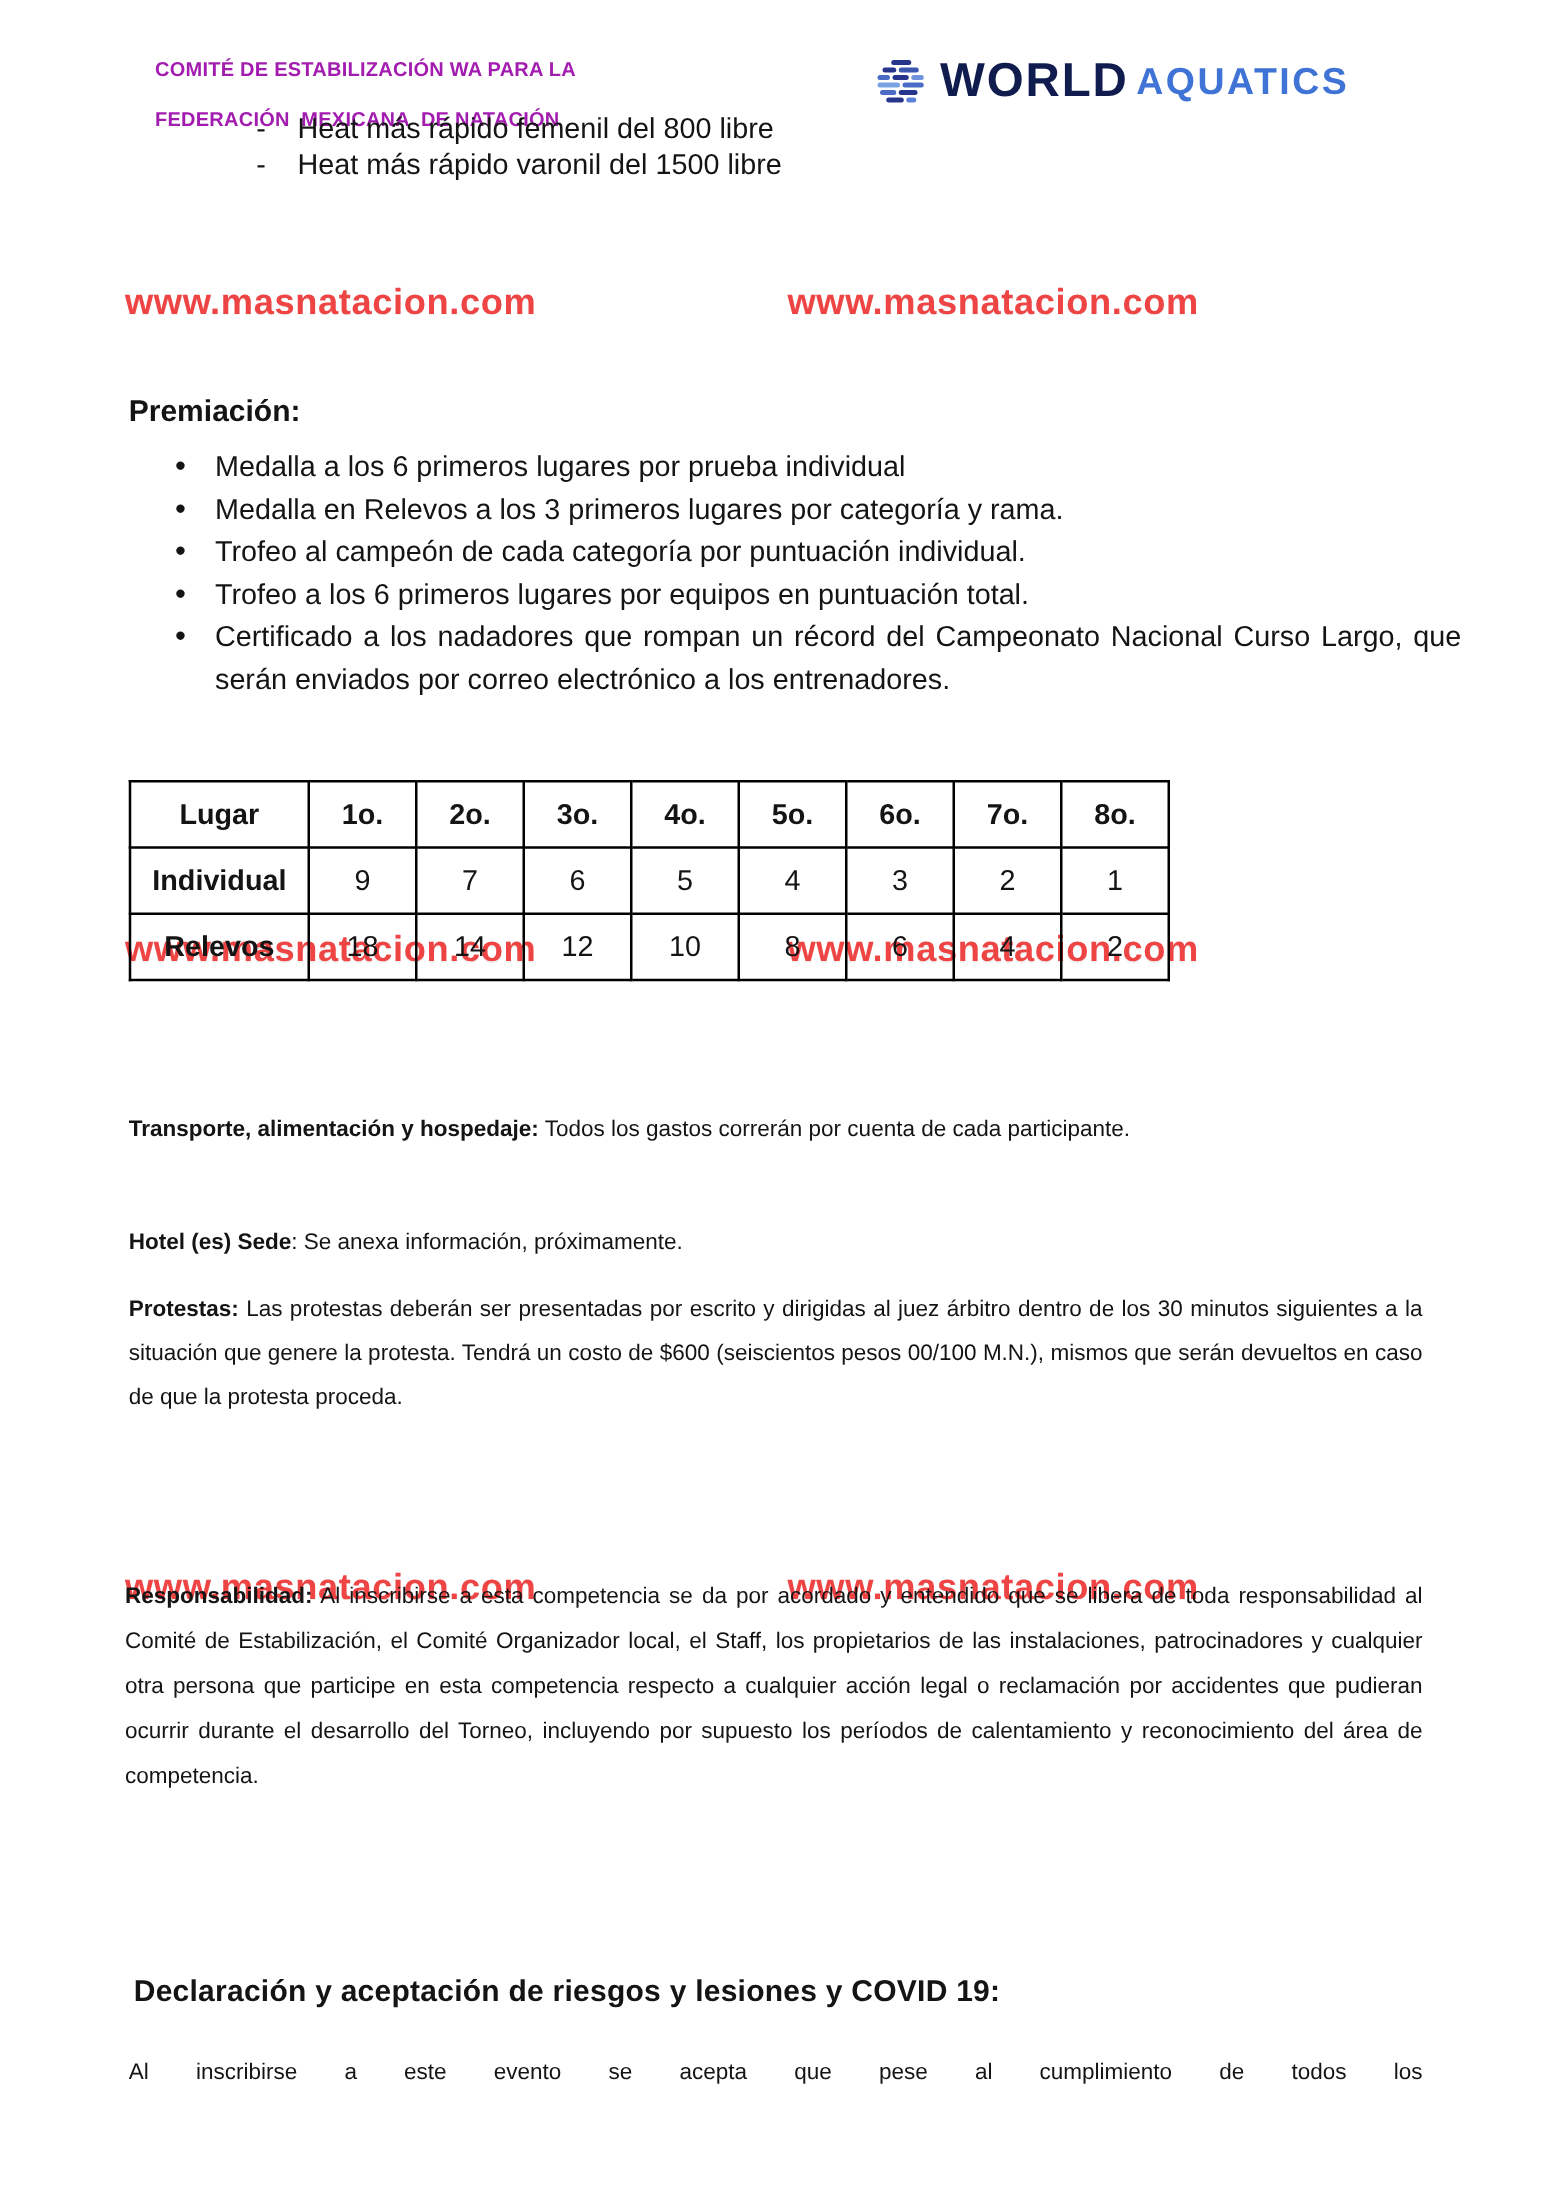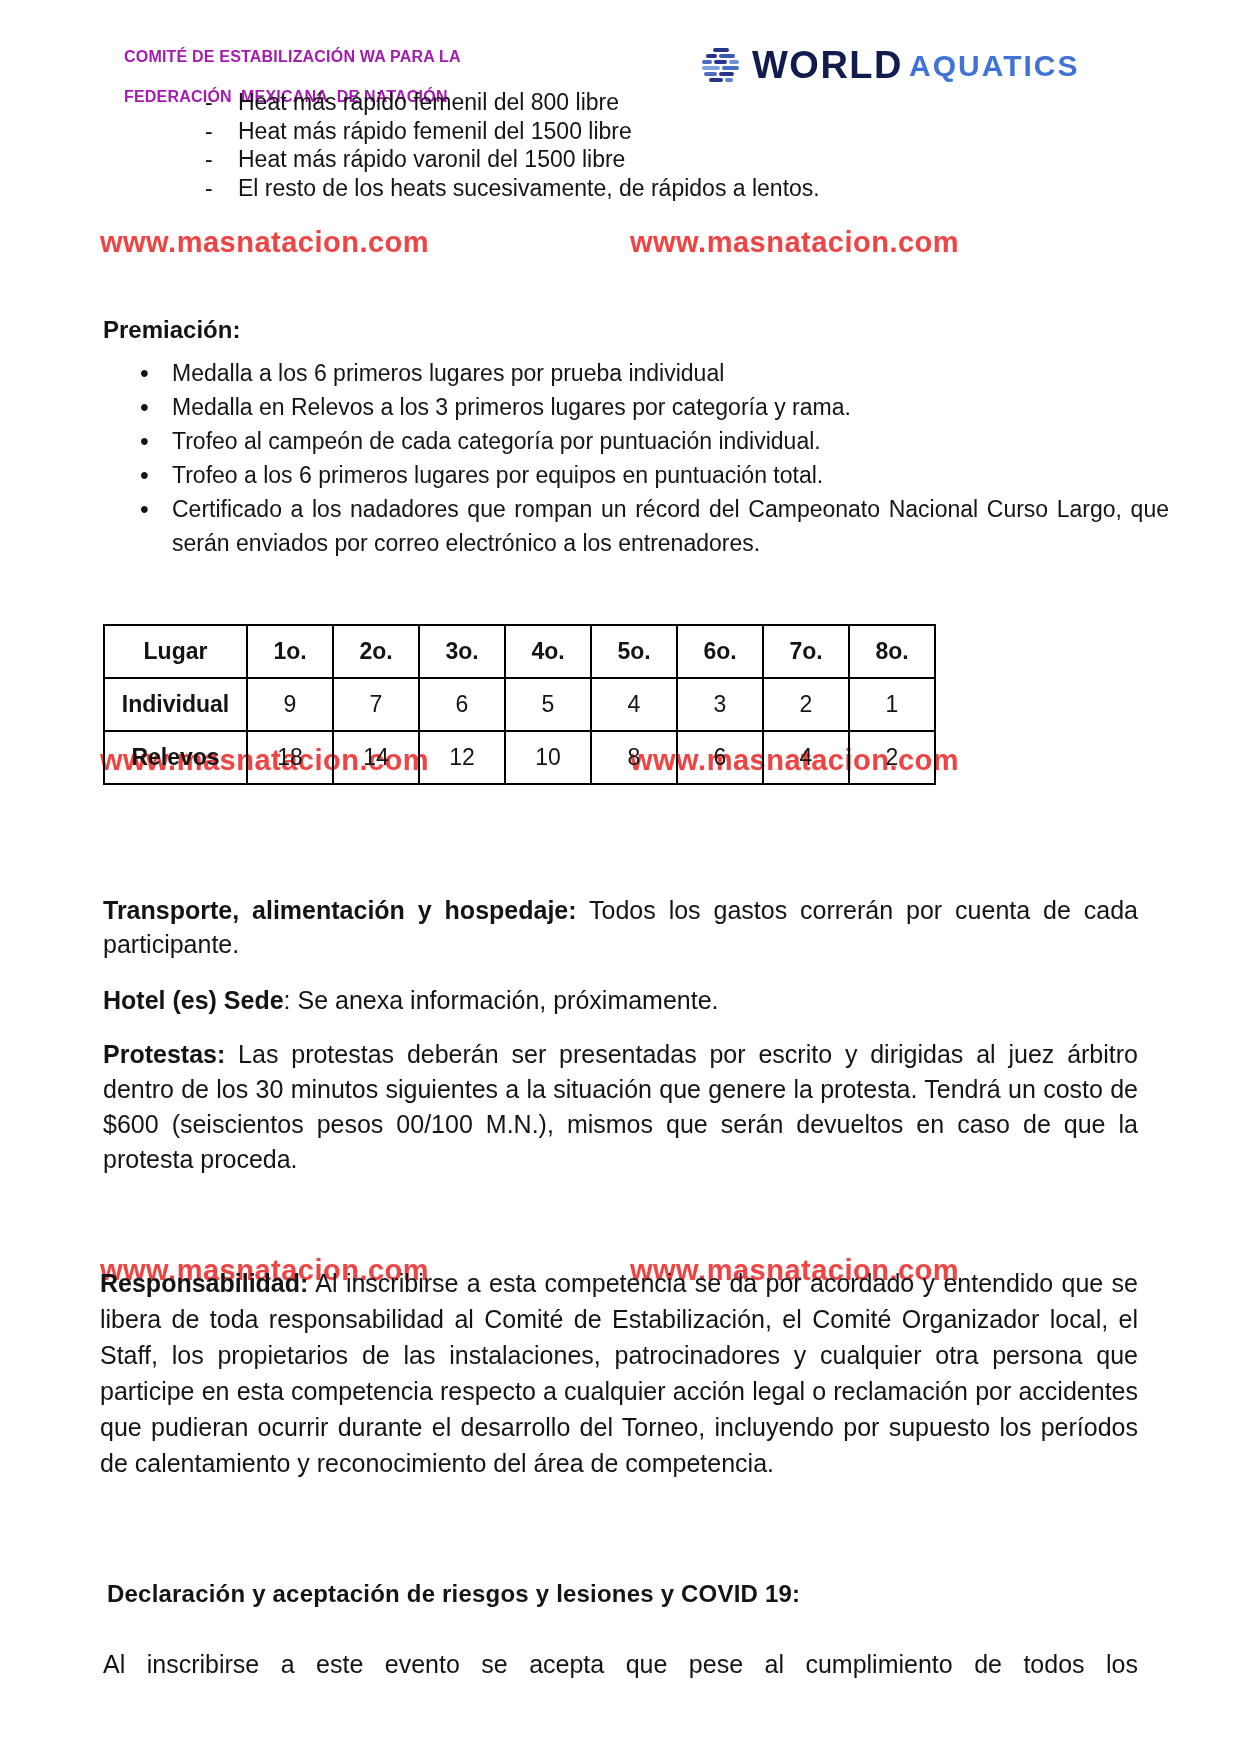--- a/index.html
+++ b/index.html
@@ -64,21 +64,21 @@
     height:51px;text-align:center;vertical-align:middle;
     padding:0;
   }
   .points-table th{font-weight:bold;}
   .points-table .col-label{width:141px;}
   .points-table .col-num{width:84px;}
   .points-table td.row-label{font-weight:bold;}
   
   .para{
     position:absolute;left:103px;width:1035px;
-    font-size:25px;line-height:34px;text-align:justify;
+    font-size:18px;line-height:34px;text-align:justify;
   }
   .para b{font-weight:bold;}
   .p-transporte{top:868px;}
   .p-hotel{top:958px;width:1035px;text-align:left;}
   .p-protestas{top:1012px;line-height:35px;}
   .p-responsabilidad{top:1240px;left:100px;width:1038px;line-height:36px;}
   .declaracion-heading{
     position:absolute;left:107px;top:1580px;
     font-size:24px;font-weight:bold;letter-spacing:.2px;
   }
@@ -117,23 +117,21 @@
           <rect x="9" y="32" width="14" height="4" rx="2" fill="#27348b"></rect>
           <rect x="25" y="32" width="8" height="4" rx="2" fill="#5b82d8"></rect>
         </svg>
       </span>
       <span class="w1">WORLD</span>
       <span class="w2">AQUATICS</span>
     </div>
 
     <ul class="heat-list">
       <li>Heat más rápido femenil del 800 libre</li>
-      <li>Heat más rápido femenil del 1500 libre</li>
       <li>Heat más rápido varonil del 1500 libre</li>
-      <li>El resto de los heats sucesivamente, de rápidos a lentos.</li>
     </ul>
 
     <div class="premiacion-heading">Premiación:</div>
     <ul class="premiacion-list">
       <li>Medalla a los 6 primeros lugares por prueba individual</li>
       <li>Medalla en Relevos a los 3 primeros lugares por categoría y rama.</li>
       <li>Trofeo al campeón de cada categoría por puntuación individual.</li>
       <li>Trofeo a los 6 primeros lugares por equipos en puntuación total.</li>
       <li>Certificado a los nadadores que rompan un récord del Campeonato Nacional Curso Largo, que serán enviados por correo electrónico a los entrenadores.</li>
     </ul>

